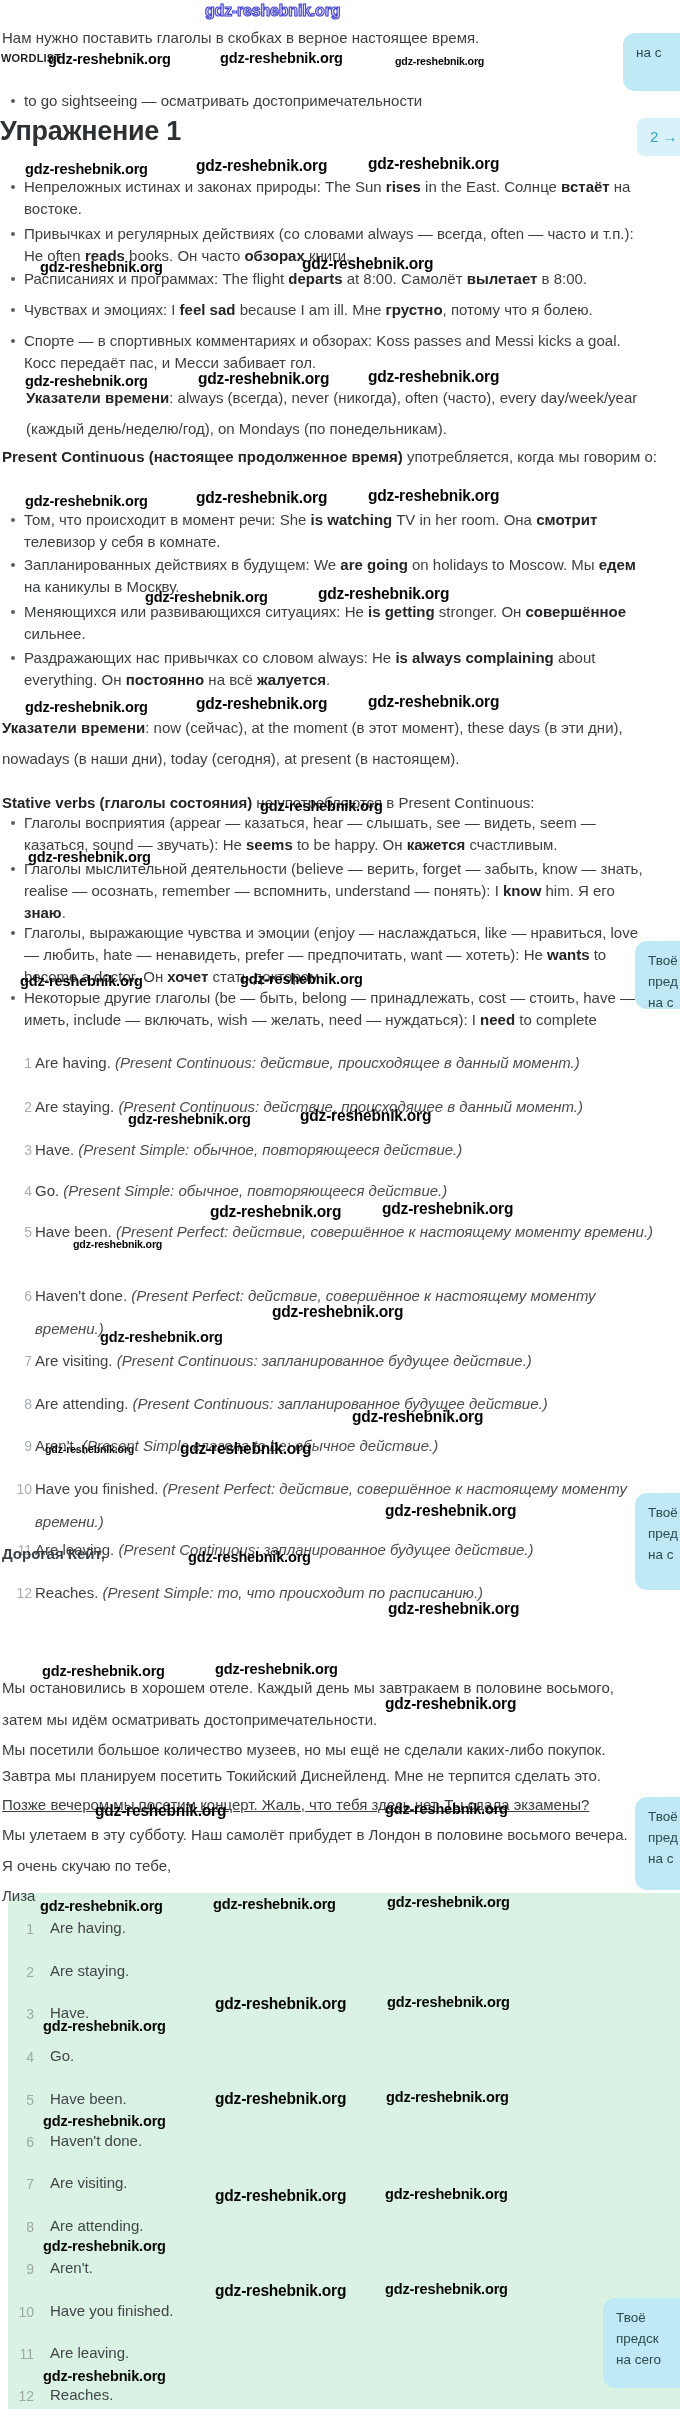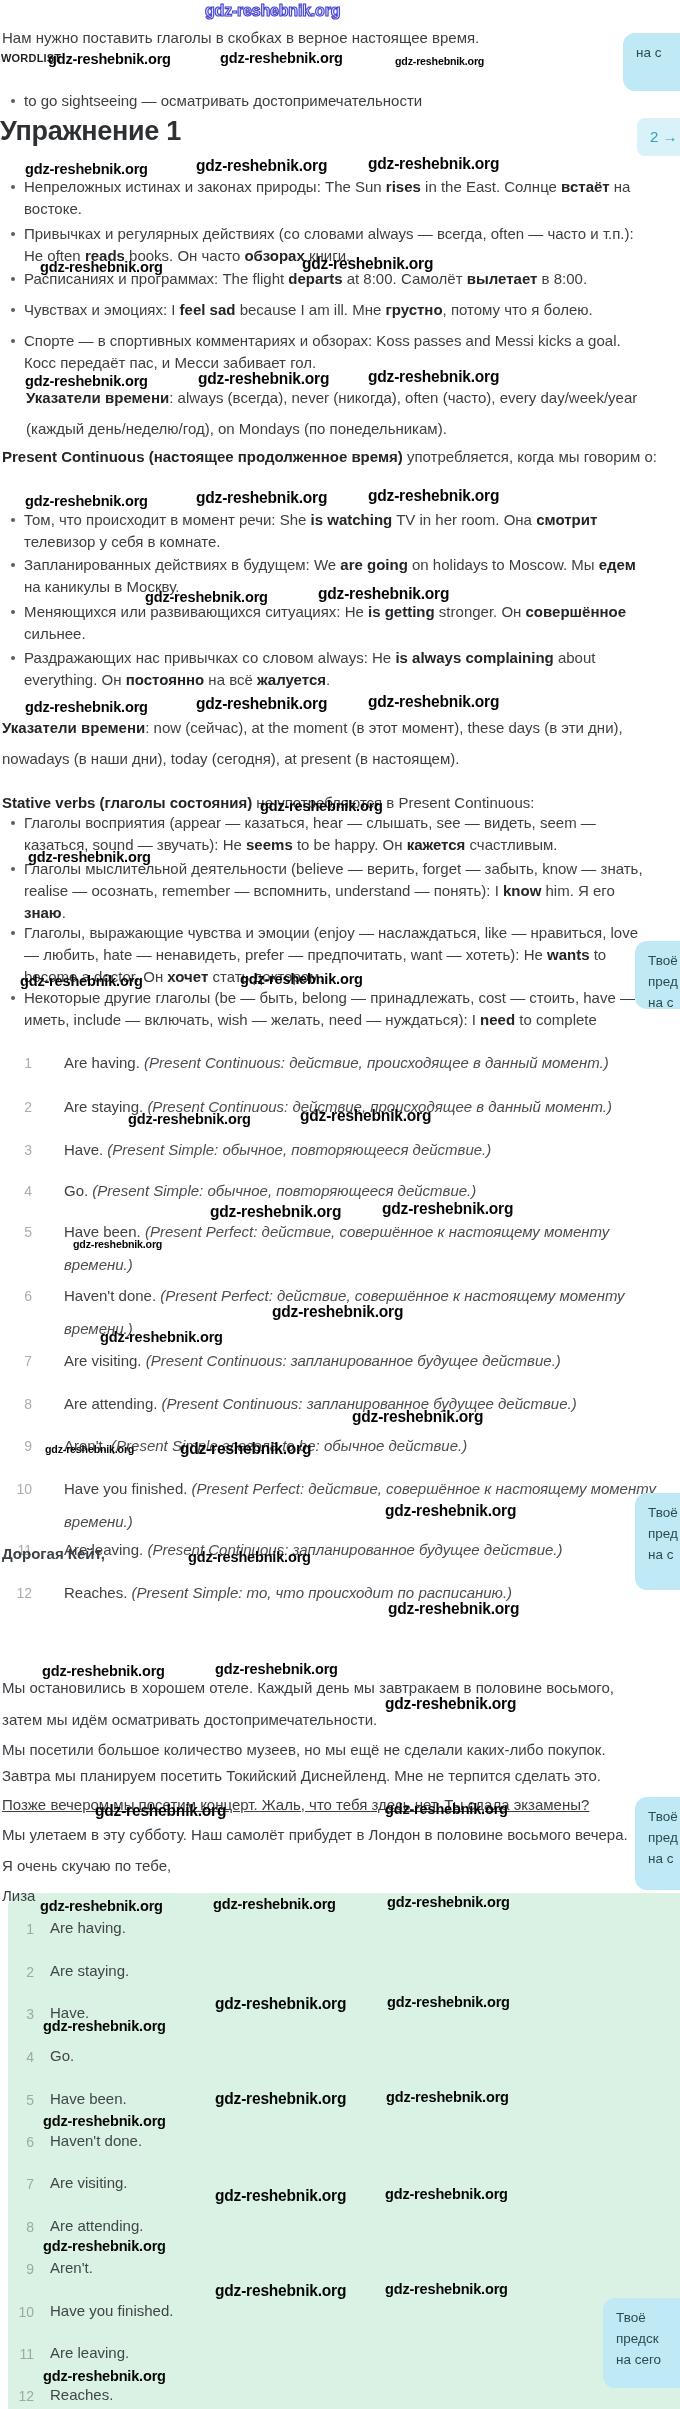--- a/index.html
+++ b/index.html
@@ -13,21 +13,21 @@
   .wordlist-label{position:absolute;top:52px;left:1px;font-size:11px;font-weight:800;color:#1d1f22;letter-spacing:.2px;}
   h1.exercise{position:absolute;top:116px;left:0;margin:0;font-size:27px;font-weight:800;color:#2e3134;letter-spacing:-.3px;}
   .page-badge{position:absolute;left:637px;top:118px;width:70px;height:38px;background:#d9f1f8;border-radius:8px;
       color:#2fa3ba;font-size:15px;line-height:38px;padding-left:13px;box-sizing:border-box;z-index:4;}
   .green-bg{position:absolute;left:8px;top:1893px;width:672px;height:516px;background:#d9f2e3;border-radius:14px 0 0 0;z-index:0;}
   .bullet-item{position:absolute;left:24px;width:632px;line-height:22px;color:#3d4043;z-index:1;}
   .bullet-item::before{content:"";position:absolute;left:-13px;top:9px;width:4px;height:4px;border-radius:50%;background:#5a5d61;}
   .para{position:absolute;left:2px;width:658px;line-height:31px;color:#3d4043;z-index:1;}
   .ans-item{position:absolute;left:0;width:662px;line-height:33px;color:#3f4245;z-index:1;}
   .ans-item .num, .green-item .num{position:absolute;left:0;top:1px;width:32px;text-align:right;color:#a8adb2;font-size:14px;}
-  .ans-item .body{display:block;margin-left:64px;}
+  .ans-item .body{display:block;margin-left:35px;}
   .note{font-style:italic;color:#4a4d51;}
   .letter-line{position:absolute;left:2px;width:642px;line-height:32px;color:#3c4044;z-index:1;}
   .green-item{position:absolute;left:0;width:640px;line-height:22px;color:#42464a;z-index:1;}
   .green-item .num{width:34px;color:#9cab9f;}
   .green-item .body{display:block;margin-left:50px;}
   .fortune{position:absolute;background:#bfe9f4;border-radius:12px;color:#2b4c52;font-size:13.5px;line-height:21px;
       padding:9px 0 0 13px;box-sizing:border-box;z-index:6;overflow:hidden;}
 </style>
 </head>
 <body>

